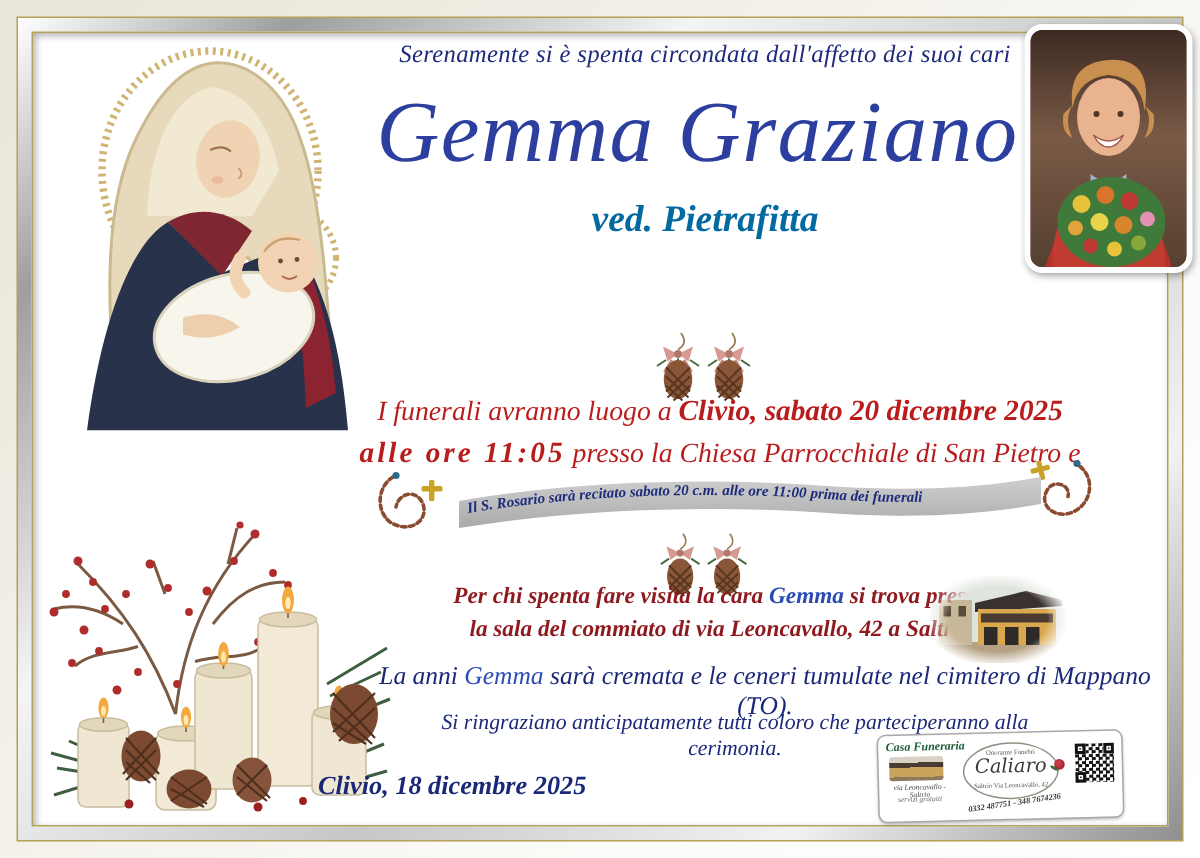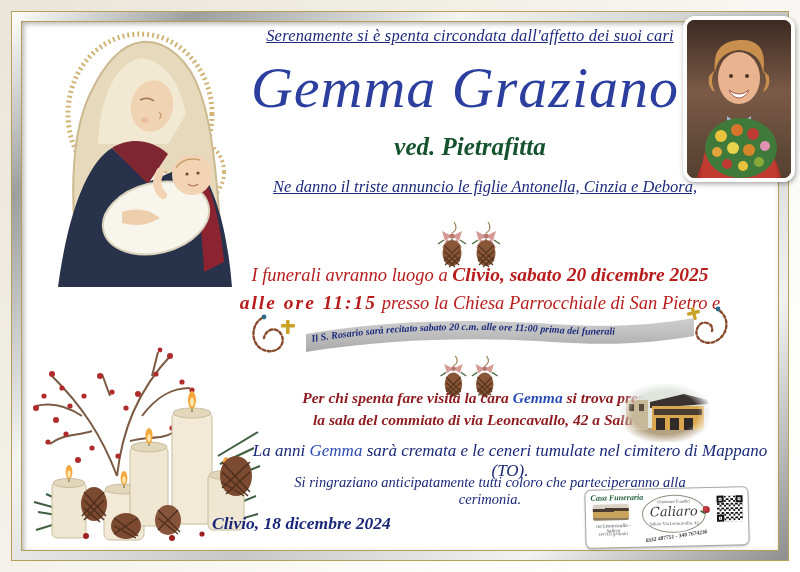--- a/index.html
+++ b/index.html
@@ -12,26 +12,26 @@
     position:absolute;left:11px;top:11px;right:11px;bottom:11px;
     border:1px solid #b3a155;
     background:linear-gradient(135deg,#ffffff 0%,#9e9e9e 14%,#f4f4f4 34%,#c7c7c7 58%,#f2f2f2 80%,#8f8f8f 100%);
   }
   .frame-inner{
     position:absolute;left:21px;top:21px;right:21px;bottom:21px;
     border:1px solid #b3a155;background:#ffffff;
     box-shadow:inset 2px 2px 5px rgba(90,90,90,.45);
   }
   .abs{position:absolute;}
-  .navy{color:#1e2a7b;text-decoration:underline;}
+  .navy{color:#1e2a7b;}
   .it{font-style:italic;}
   .ctr{text-align:center;}
   #intro{left:240px;top:26px;width:460px;font-size:16.5px;letter-spacing:.2px;}
   #title{left:222px;top:56px;width:486px;font-size:58px;color:#2c3f9f;line-height:1.1;letter-spacing:1px;white-space:nowrap;}
-  #widow-row{left:255px;top:133px;width:430px;display:flex;justify-content:center;gap:58px;font-size:25px;font-weight:bold;color:#14532d;}
+  #widow-row{left:255px;top:133px;width:430px;display:flex;justify-content:center;gap:58px;font-size:25px;font-weight:bold;color:#0369a1;}
   #family{left:250px;top:176px;width:470px;font-size:16.5px;line-height:21px;}
   #funeral{left:238px;top:261px;width:484px;font-size:18.5px;line-height:27px;color:#b91c1c;}
   #funeral b{font-size:19.5px;}
   #funeral .spaced{letter-spacing:2px;}
   #visit{left:278px;top:387px;width:404px;font-size:15.5px;line-height:22px;font-weight:bold;color:#8e1a1f;}
   #visit .blue{color:#2c4bb4;}
   #cremation{left:250px;top:441px;width:520px;font-size:17px;color:#1b2878;}
   #cremation .blue{color:#2c4bb4;}
   #thanks{left:268px;top:474px;width:444px;font-size:14.5px;color:#1b2878;}
   #dateline{left:212px;top:513px;font-size:17.5px;font-weight:bold;color:#1b2878;}
@@ -140,21 +140,20 @@
       <circle cx="72" cy="142" r="5" fill="#88a83a"></circle>
   </svg>
 </div>
 
 <div id="intro" class="abs it navy ctr">Serenamente si è spenta circondata dall'affetto dei suoi cari</div>
 <div id="title" class="abs it ctr">Gemma Graziano</div>
 <div id="widow-row" class="abs it">
   <span>ved. Pietrafitta</span>
 </div>
 <div id="family" class="abs it navy ctr">
-  <div>Ne danno il triste annuncio le figlie Antonella, Cinzia e Debora,</div>
 </div>
 
 <svg id="cones1" class="abs" viewBox="0 0 68 50">
   <g>
     <path d="M18 2 q5 7 -2 11" stroke="#9a7b4f" fill="none" stroke-width="1.2"></path>
     <path d="M16 16 l-10 -5 l3 10 z" fill="#d49a93"></path>
       <path d="M16 16 l10 -5 l-3 10 z" fill="#d49a93"></path>
     <path d="M12 20 l-5 8 M20 20 l5 8" stroke="#c08a82" stroke-width="2" fill="none"></path>
     <circle cx="16" cy="16" r="2.6" fill="#b5766c"></circle>
     <path d="M8 20 l-6 4 M24 20 l6 4 M16 19 l0 6" stroke="#4a6b3f" stroke-width="1.4"></path>
@@ -168,21 +167,21 @@
     <path d="M12 20 l-5 8 M20 20 l5 8" stroke="#c08a82" stroke-width="2" fill="none"></path>
     <circle cx="16" cy="16" r="2.6" fill="#b5766c"></circle>
     <path d="M8 20 l-6 4 M24 20 l6 4 M16 19 l0 6" stroke="#4a6b3f" stroke-width="1.4"></path>
     <ellipse cx="16" cy="33" rx="9.5" ry="13" fill="#8a5638"></ellipse>
     <path d="M8 25 L24 41 M8 31 L23 45 M8 37 L19 47 M24 25 L8 41 M24 31 L9 45 M24 37 L13 47" stroke="#57351f" stroke-width="1.3"></path>
   </g>
 </svg>
 
 <div id="funeral" class="abs it ctr">
   <div><span>I funerali avranno luogo a </span><b>Clivio, sabato 20 dicembre 2025</b></div>
-  <div><b class="spaced">alle ore 11:15</b><span> presso la Chiesa Parrocchiale di San Pietro e Paolo.</span></div>
+  <div><b class="spaced">alle ore 11:05</b><span> presso la Chiesa Parrocchiale di San Pietro e Paolo.</span></div>
 </div>
 
 <svg id="rosary-l" class="abs" viewBox="0 0 58 50">
   <path d="M14 10 C4 16 2 32 12 40 C24 48 38 40 34 28 C30 18 18 20 16 30" fill="none" stroke="#8a4b2f" stroke-width="2.4" stroke-dasharray="3 2.4" stroke-linecap="round"></path>
   <circle cx="16" cy="9" r="2.4" fill="#2d6b8a"></circle>
   <rect x="38" y="12" width="3.6" height="14" rx="1" fill="#c9a227"></rect>
   <rect x="33" y="16" width="14" height="3.6" rx="1" fill="#c9a227"></rect>
 </svg>
 <svg id="rosary-r" class="abs" viewBox="0 0 48 50">
   <path d="M36 12 C46 20 44 36 32 42 C20 48 8 38 14 28 C18 20 30 24 28 32" fill="none" stroke="#8a4b2f" stroke-width="2.4" stroke-dasharray="3 2.4" stroke-linecap="round"></path>
@@ -321,21 +320,21 @@
     <rect x="32" y="22" width="52" height="24" fill="#d9a84e"></rect>
     <rect x="34" y="25" width="48" height="6" fill="#4a3b30"></rect>
     <rect x="36" y="34" width="9" height="12" fill="#2f2a28"></rect>
       <rect x="50" y="34" width="9" height="12" fill="#2f2a28"></rect>
       <rect x="64" y="34" width="9" height="12" fill="#2f2a28"></rect>
   </svg>
 </div>
 
 <div id="cremation" class="abs it ctr"><span>La  anni </span><span class="blue">Gemma</span><span> sarà cremata e le ceneri tumulate nel cimitero di Mappano (TO).</span></div>
 <div id="thanks" class="abs it ctr">Si ringraziano anticipatamente tutti coloro che parteciperanno alla cerimonia.</div>
-<div id="dateline" class="abs it">Clivio, 18 dicembre 2024</div>
+<div id="dateline" class="abs it">Clivio, 18 dicembre 2025</div>
 
 <div id="logo" class="abs">
   <div class="casa">Casa Funeraria</div>
   <div class="thumb"></div>
   <div class="tiny1">via Leoncavallo - Saltrio</div>
   <div class="tiny2">servizi gratuiti</div>
   <div class="oval">
     <div class="oval-top">Onoranze Funebri</div>
     <div class="brand">Caliaro</div>
     <div class="oval-addr">Saltrio Via Leoncavallo, 42</div>

